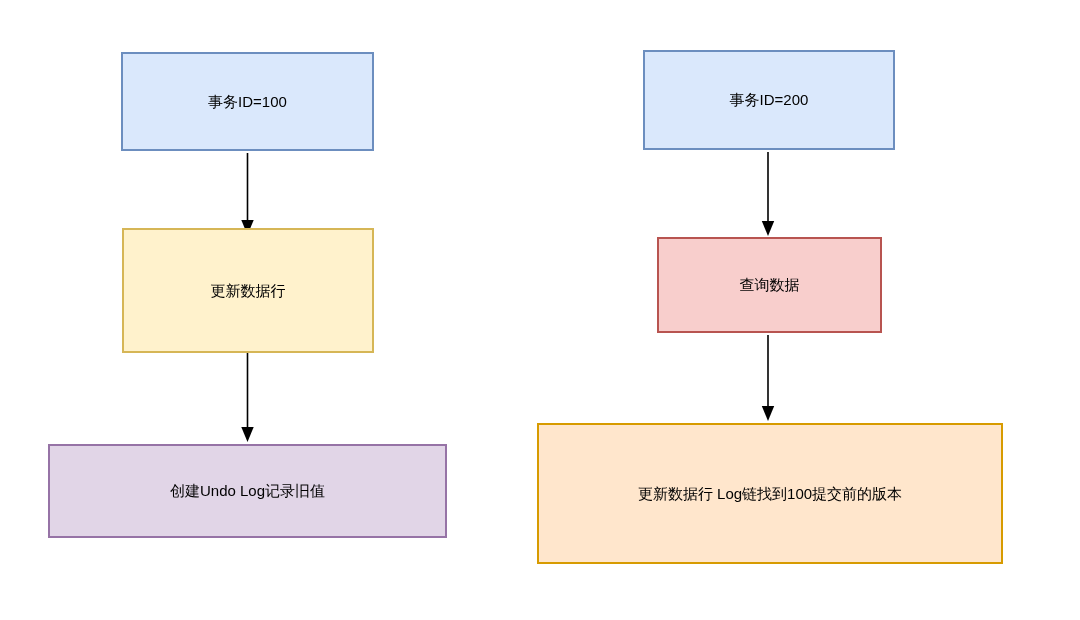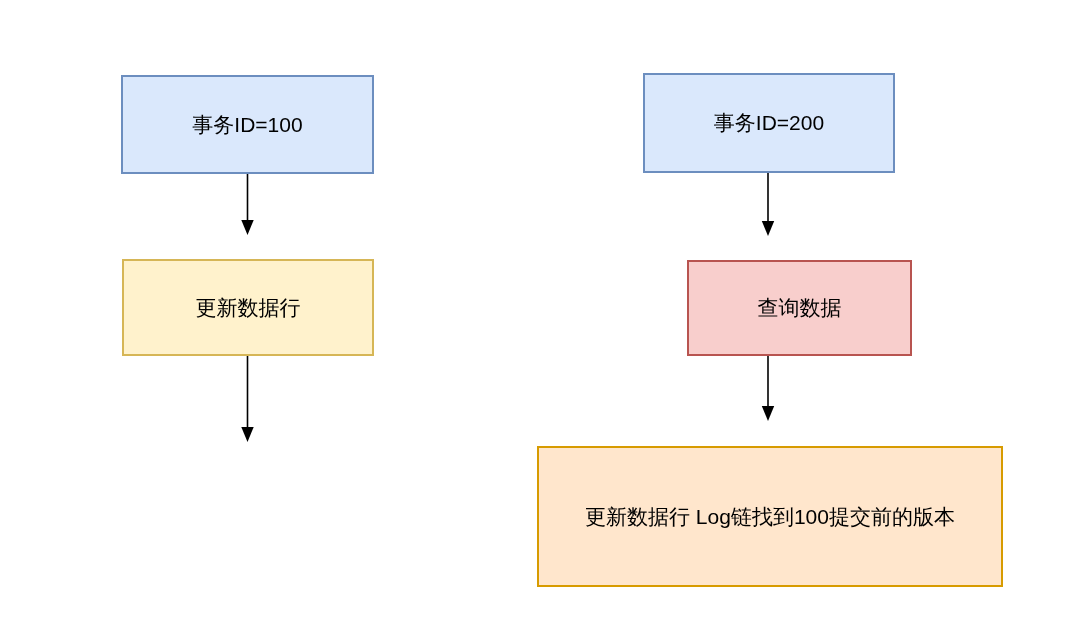--- a/index.html
+++ b/index.html
@@ -24,36 +24,35 @@
     pointer-events: none;
   }
   .node {
     position: absolute;
     box-sizing: border-box;
     border: 2.5px solid #000;
     display: flex;
     align-items: center;
     justify-content: center;
     text-align: center;
-    font-size: 21px;
+    font-size: 15px;
     color: #000000;
     line-height: 1.3;
-    margin-top: 23px;
   }
   .node-label {
     display: block;
     padding: 0 8px;
     white-space: nowrap;
   }
   
   .n-a1 { left: 121px; top: 52px;  width: 253px; height: 99px;  }
-  .n-a2 { left: 122px; top: 236px; width: 252px; height: 97px;  }
+  .n-a2 { left: 122px; top: 228px; width: 252px; height: 125px;  }
   .n-a3 { left: 48px;  top: 444px; width: 399px; height: 94px;  }
   .n-b1 { left: 643px; top: 50px;  width: 252px; height: 100px; }
-  .n-b2 { left: 687px; top: 237px; width: 225px; height: 96px;  }
+  .n-b2 { left: 657px; top: 237px; width: 225px; height: 96px;  }
   .n-b3 { left: 537px; top: 423px; width: 466px; height: 141px; }
   .edge-line { stroke-width: 1.6; }
 </style>
 </head>
 <body>
 
 <div class="canvas">
 
   <svg class="edges" viewBox="0 0 1080 620" xmlns="http://www.w3.org/2000/svg">
 
@@ -79,20 +78,23 @@
   </svg>
 
   <div class="node n-a1" style="background-color: rgb(218, 232, 252); border-color: rgb(108, 142, 191); color: rgb(0, 0, 0);">
     <span class="node-label">事务ID=100</span>
   </div>
 
   <div class="node n-a2" style="background-color: rgb(255, 242, 204); border-color: rgb(214, 182, 86); color: rgb(0, 0, 0);">
     <span class="node-label">更新数据行</span>
   </div>
 
+  <div class="node n-a3" style="background-color: rgb(225, 213, 231); border-color: rgb(150, 115, 166); color: rgb(0, 0, 0);">
+    <span class="node-label">创建Undo Log记录旧值</span>
+  </div>
 
   <div class="node n-b1" style="background-color: rgb(218, 232, 252); border-color: rgb(108, 142, 191); color: rgb(0, 0, 0);">
     <span class="node-label">事务ID=200</span>
   </div>
 
   <div class="node n-b2" style="background-color: rgb(248, 206, 204); border-color: rgb(184, 84, 80); color: rgb(0, 0, 0);">
     <span class="node-label">查询数据</span>
   </div>
 
   <div class="node n-b3" style="background-color: rgb(255, 230, 204); border-color: rgb(215, 155, 0); color: rgb(0, 0, 0);">

